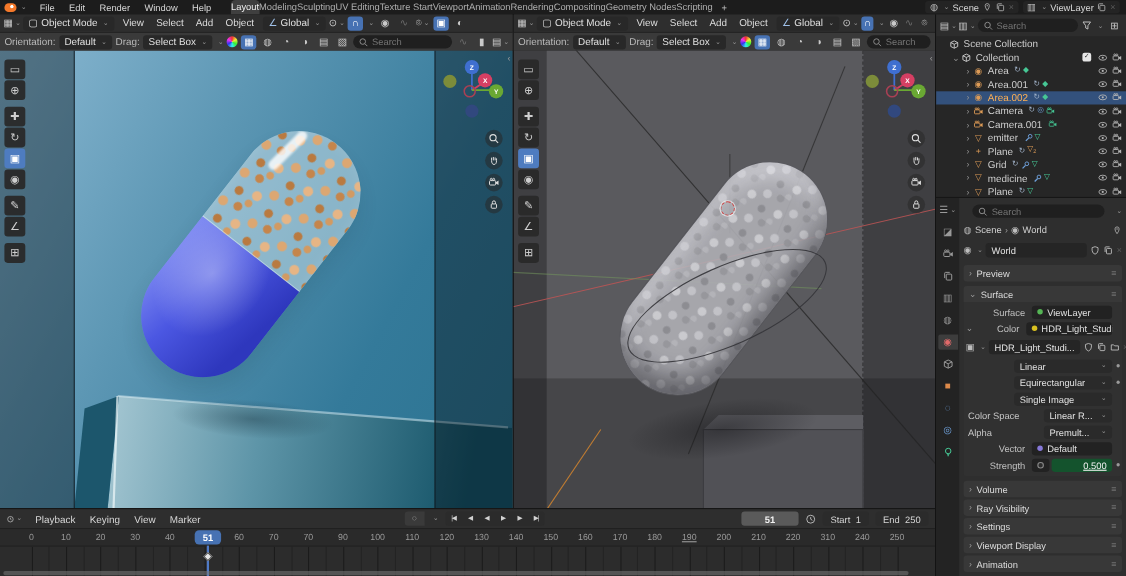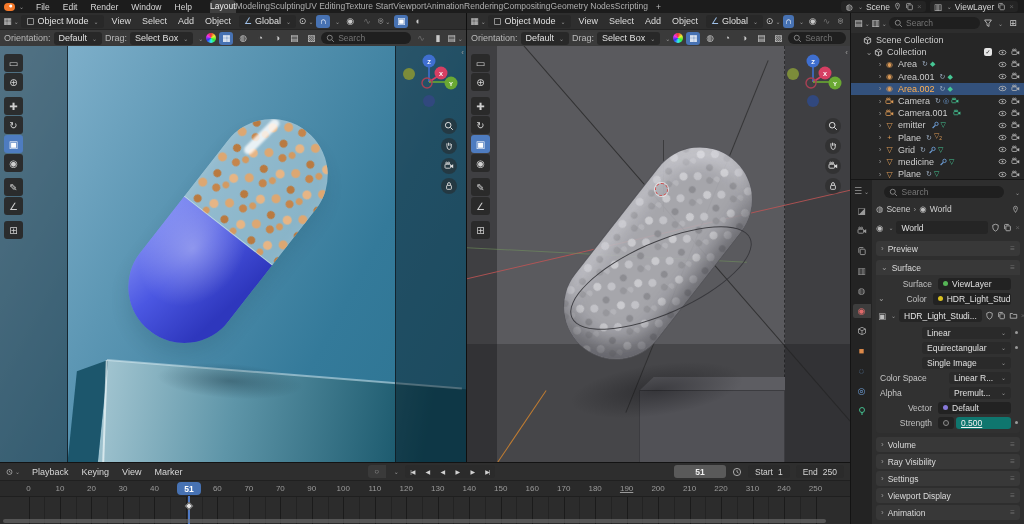--- a/index.html
+++ b/index.html
@@ -160,21 +160,21 @@
   .pfield { flex:1; height:12px; background:#222; border-radius:3px; display:flex; align-items:center; padding:0 5px; gap:4px; color:#e0e0e0; white-space:nowrap; overflow:hidden; }
   .pdd { background:#2a2a2a; }
   .pdd .chev { margin-left:auto; }
   .dot { width:5px; height:5px; border-radius:50%; flex:none; }
   .adot { width:3px; height:3px; border-radius:50%; background:#9a9a9a; margin-left:4px; flex:none; }
   .aspace { width:7px; flex:none; }
   .ppanel { height:15px; background:#383838; border-radius:3px; display:flex; align-items:center; gap:4px; padding:0 5px; margin:2px 0; color:#dcdcdc; flex:none; }
   .pgrip { margin-left:auto; color:#6f6f6f; font-size:8px; }
   .pdisc { color:#9a9a9a; font-size:8px; }
   .surfbody { background:#313131; border-radius:0 0 3px 3px; padding:1px 2px 3px 2px; margin:0 0 2px 0; }
-  .slider { background:#0f766e; justify-content:flex-start; color:#f2f2f2;text-decoration:underline; }
+  .slider { background:#14532d; justify-content:flex-end; color:#f2f2f2;text-decoration:underline; }
   .sockbox { width:16px; height:12px; background:#222; border-radius:3px; display:flex; align-items:center; justify-content:center; margin-right:2px; flex:none; }
   .sock { width:6px; height:6px; border-radius:50%; background:#2c2c2c; border:1px solid #8a8a8a; }
   .pbread { height:16px; display:flex; align-items:center; gap:3px; flex:none; color:#d0d0d0; }
   .pblock { height:17px; display:flex; align-items:center; gap:3px; margin:2px 0 3px 0; flex:none; }
   .pblock .name { flex:1; height:13px; background:#252525; border-radius:3px; display:flex; align-items:center; padding:0 5px; color:#e3e3e3; }
   .ibtn { color:#bdbdbd; display:flex; align-items:center; }
 </style>
 </head>
 <body>
 

